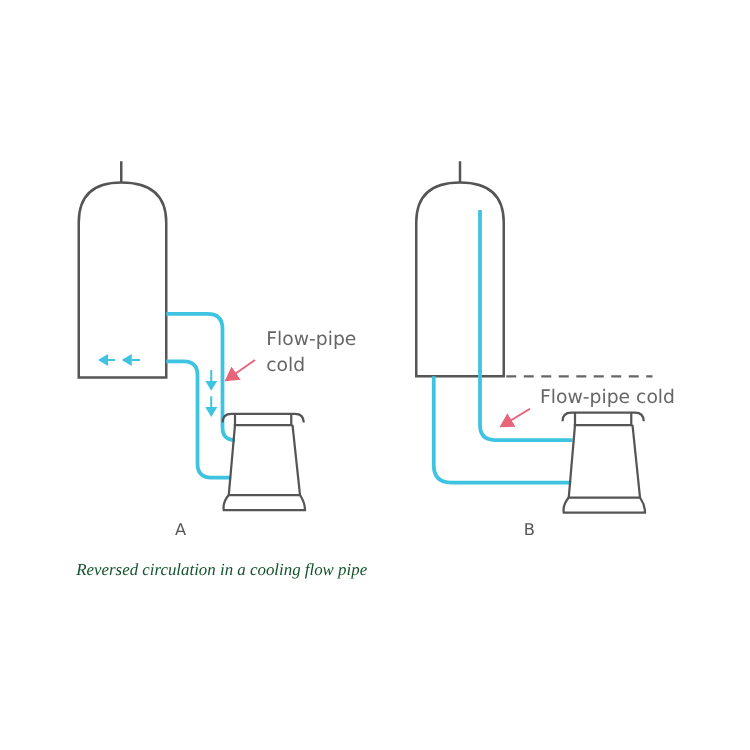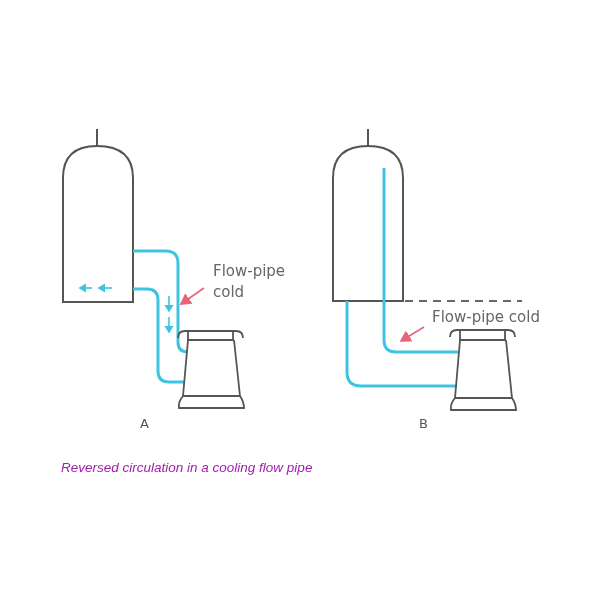--- a/index.html
+++ b/index.html
@@ -11,25 +11,25 @@
     fill: #666666;
   }
   .panel-letter {
     font-family: "DejaVu Sans", sans-serif;
     font-size: 13px;
     fill: #555555;
   }
   .caption {
     position: absolute;
     left: 61px;
-    top: 460px;
-    font-family: Liberation Sans, sans-serif;
+    top: 448px;
+    font-family: Liberation Serif, serif;
     font-style: italic;
     font-size: 13.5px;
-    color: #a21caf;
+    color: #14532d;
   }
 </style>
 </head>
 <body>
 
 <svg class="canvas" viewBox="0 0 600 600" xmlns="http://www.w3.org/2000/svg">
   <defs>
     <marker id="redhead" markerWidth="8" markerHeight="8" refX="6" refY="4" orient="auto">
       <path d="M0,0 L7,4 L0,8 Z" fill="#e8647a"></path>
     </marker>

